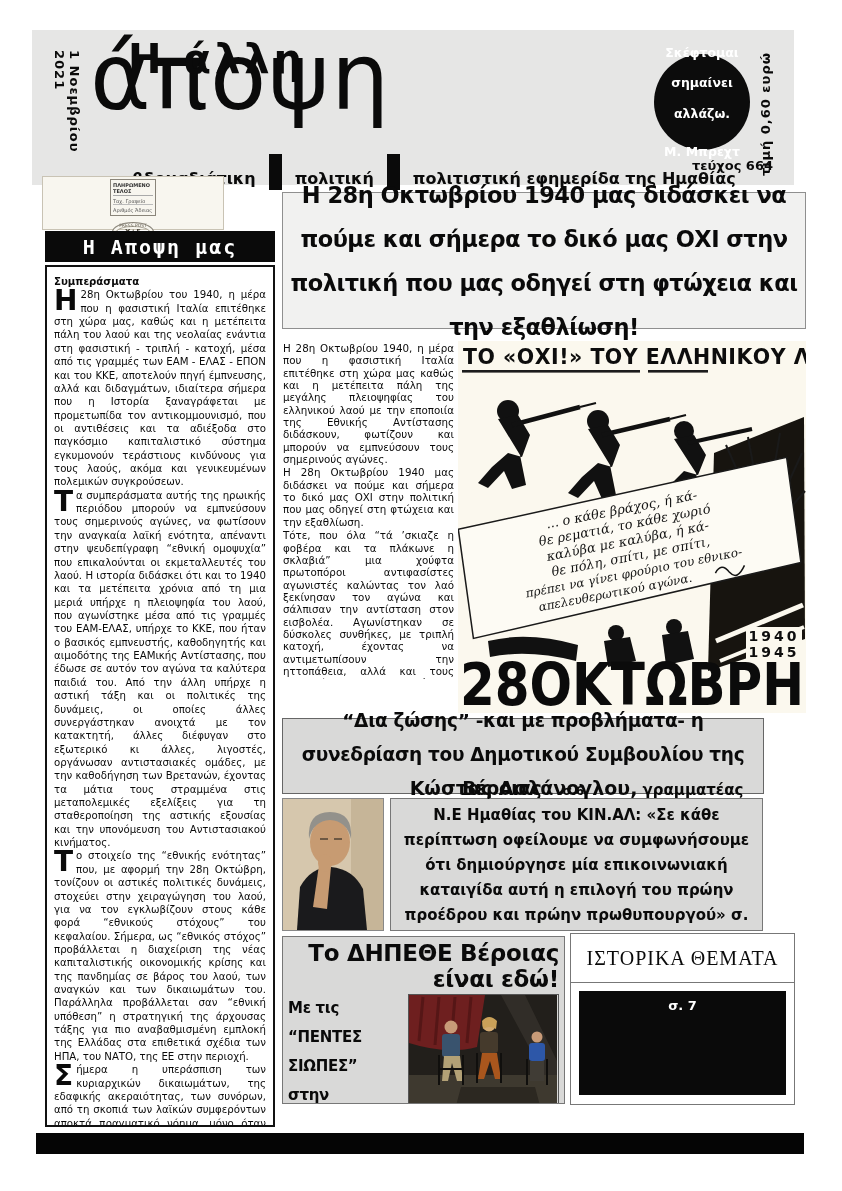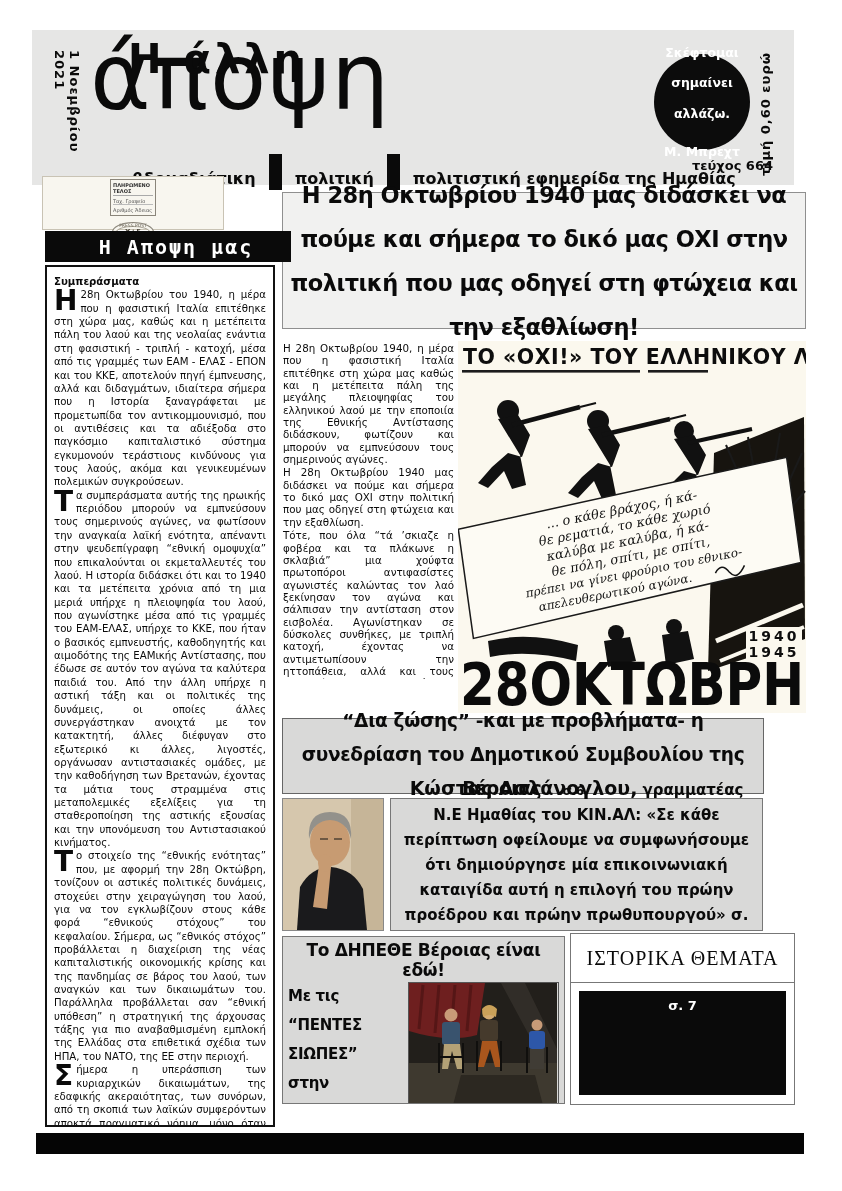--- a/index.html
+++ b/index.html
@@ -36,21 +36,21 @@
   .elta-sub{font-size:4.5px;color:#8a857a;text-align:center;}
 
   
   .lead-box{left:282px;top:192px;width:524px;height:137px;background:#f1f1f0;border:1px solid #8f8f8f;
             display:flex;align-items:center;justify-content:center;text-align:center;
             font-size:22.5px;font-weight:bold;line-height:44px;letter-spacing:-0.5px;padding:0 6px;box-sizing:border-box;}
 
   
   .op-header{left:45px;top:231px;width:230px;height:31px;background:#0a0a0a;color:#fff;
              font-family:"DejaVu Sans Mono",monospace;font-size:20px;font-weight:bold;letter-spacing:2px;
-             display:flex;align-items:center;justify-content:center;padding-left:16px;}
+             display:flex;align-items:center;justify-content:center;}
   .op-box{left:45px;top:265px;width:230px;height:862px;border:2px solid #111;box-sizing:border-box;
           padding:8px 7px;overflow:hidden;background:#fff;}
   .op-title{text-align:center;font-size:14px;font-weight:bold;margin:0 0 4px 0;}
   .op-box p{margin:0;font-size:10.2px;line-height:1.31;text-align:justify;}
   .dropcap{float:left;font-size:28px;line-height:0.82;padding:2px 3px 0 0;font-weight:bold;}
 
   
   .centre-art{left:282px;top:341px;width:173px;height:338px;overflow:hidden;}
   .centre-art p{margin:1px;font-size:10.3px;line-height:1.2;text-align:justify;}
 
@@ -66,21 +66,21 @@
   
   .asl-photo{left:282px;top:798px;width:102px;height:133px;border:1px solid #888;box-sizing:border-box;overflow:hidden;}
   .asl-box{left:390px;top:798px;width:373px;height:133px;background:#d9d9d8;border:1px solid #777;
            display:flex;align-items:center;justify-content:center;text-align:center;
            font-size:15px;font-weight:bold;line-height:25px;padding:0 10px;box-sizing:border-box;}
   .asl-name{font-size:19px;}
 
   
   .dip-box{left:282px;top:936px;width:283px;height:168px;background:#d9d9d8;border:1px solid #777;
            box-sizing:border-box;padding:3px 5px;overflow:hidden;}
-  .dip-head{text-align:center;font-size:17px;font-weight:bold;margin:0 0 2px 0;letter-spacing:-0.3px;}
+  .dip-head{text-align:right;font-size:23px;font-weight:bold;margin:0 0 2px 0;letter-spacing:-0.3px;}
   .dip-row{display:flex;gap:5px;}
   .dip-text{width:116px;font-size:15px;font-weight:bold;line-height:29px;letter-spacing:-0.3px;}
   .dip-photo{width:150px;height:132px;overflow:hidden;border:1px solid #555;}
 
   
   .hist-box{left:570px;top:933px;width:225px;height:172px;background:#fff;border:1px solid #777;box-sizing:border-box;}
   .hist-head{height:48px;border-bottom:1px solid #777;display:flex;align-items:center;justify-content:center;
              font-family:"Liberation Serif",serif;font-size:20px;letter-spacing:1px;}
   .hist-black{margin:8px auto 0 auto;width:207px;height:104px;background:#0a0a0a;color:#fff;text-align:center;
               font-size:16px;font-weight:bold;line-height:25px;padding-top:6px;box-sizing:border-box;}

